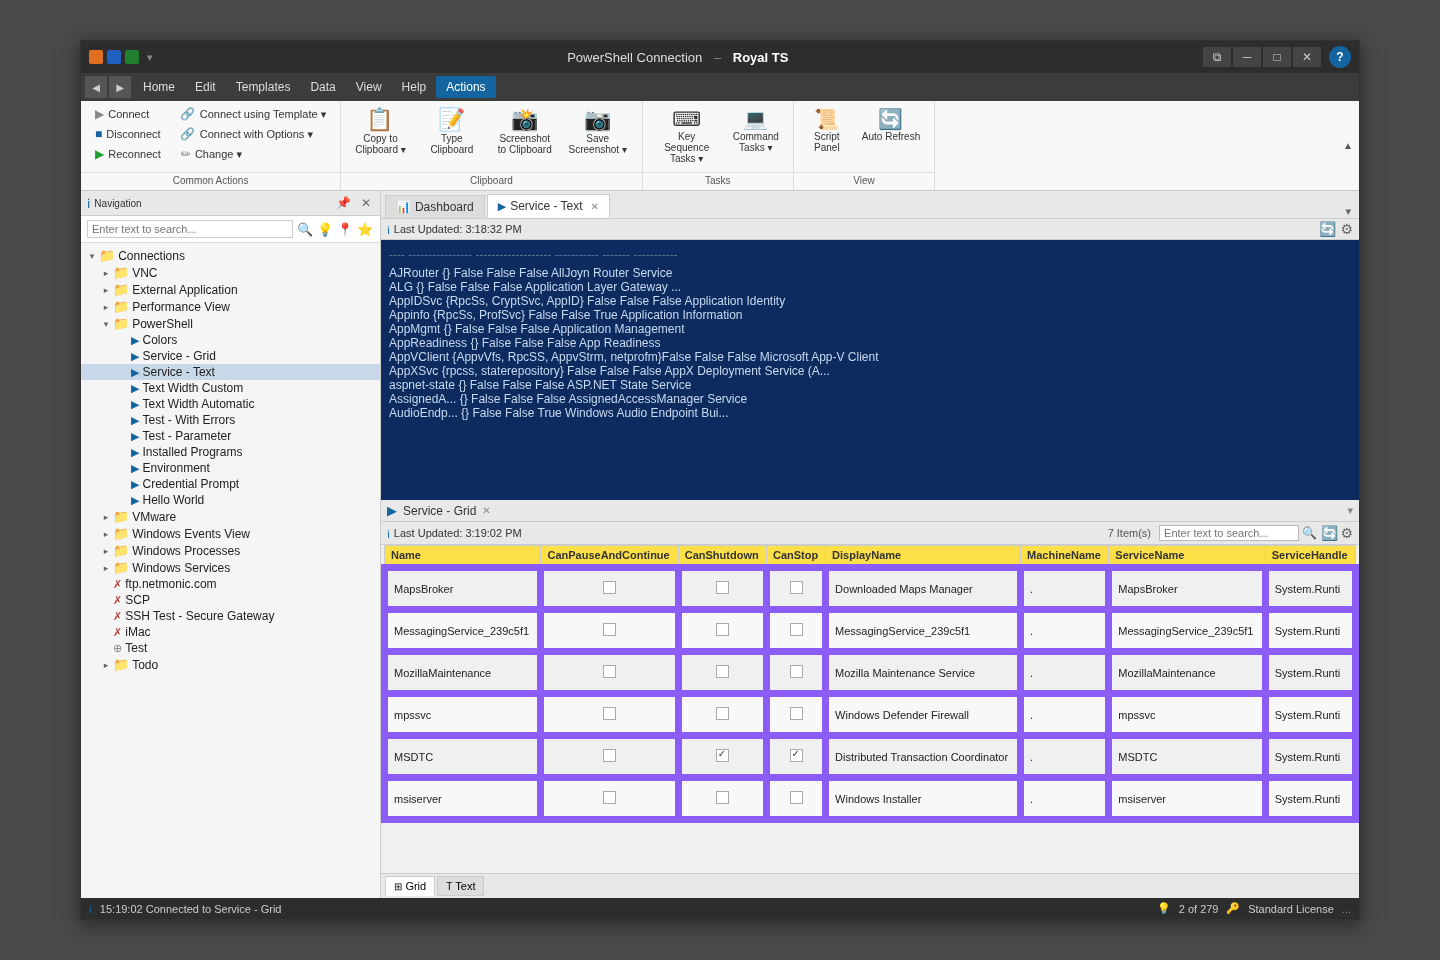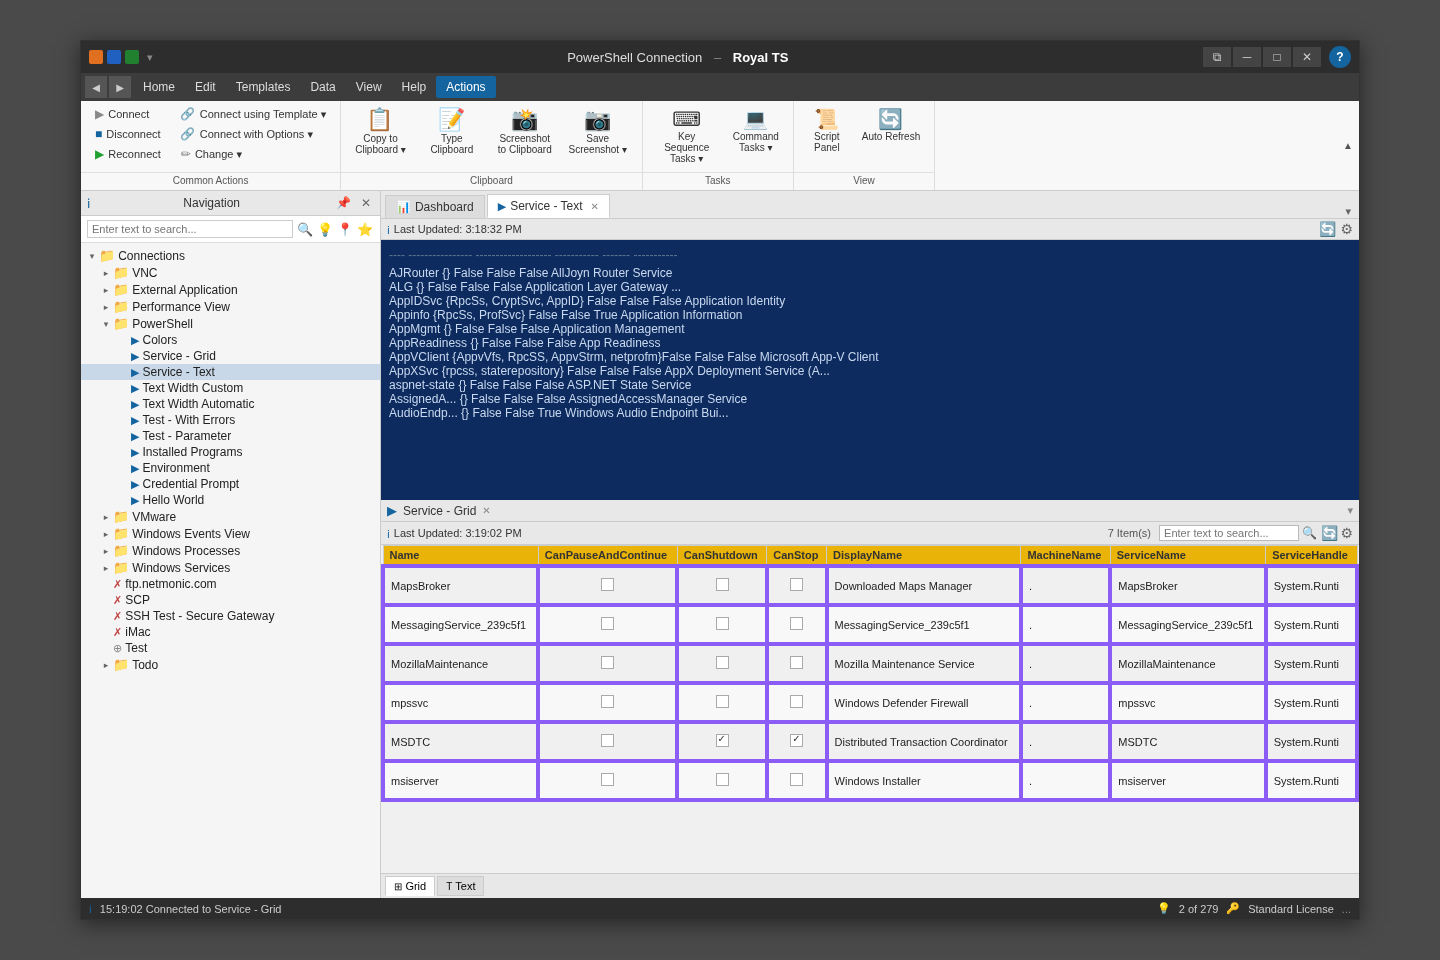--- a/index.html
+++ b/index.html
@@ -37,21 +37,21 @@
     .ribbon-btn .label { font-size: 10px; max-width: 60px; word-wrap: break-word; }
     .ribbon-collapse { display: flex; align-items: center; padding: 2px; cursor: pointer; color: #555; font-size: 10px; align-self: stretch; justify-content: center; }
     .action-btn { display: flex; align-items: center; gap: 4px; padding: 2px 6px; font-size: 11px; color: #333; cursor: pointer; white-space: nowrap; border-radius: 2px; }
 
     
     .content-area { display: flex; flex: 1; overflow: hidden; }
 
     
     .nav-panel { width: 300px; background: #f5f5f5; border-right: 1px solid #ccc; display: flex; flex-direction: column; flex-shrink: 0; }
     .nav-header { display: flex; align-items: center; background: #e8e8e8; border-bottom: 1px solid #ccc; padding: 3px 6px; gap: 4px; }
-    .nav-title { font-size: 12px; color: #333; flex: 1; text-align: center; }
+    .nav-title { font-size: 10px; color: #333; flex: 1; }
     .nav-header-btn { cursor: pointer; color: #666; font-size: 12px; padding: 1px 3px; }
     .nav-search { display: flex; align-items: center; padding: 4px 6px; gap: 4px; background: #fff; border-bottom: 1px solid #ddd; }
     .nav-search input { flex: 1; border: 1px solid #ccc; font-size: 11px; padding: 2px 4px; color: #888; }
     .tree { flex: 1; overflow-y: auto; padding: 4px 0; font-size: 12px; }
     .tree-item { display: flex; align-items: center; padding: 1px 4px; cursor: pointer; white-space: nowrap; }
     .tree-item.selected { background: #c8d8e8; }
     .tree-arrow { width: 14px; flex-shrink: 0; font-size: 9px; color: #666; display: flex; align-items: center; justify-content: center; }
     .tree-icon { margin-right: 3px; font-size: 13px; flex-shrink: 0; }
     .tree-text { font-size: 12px; color: #222; }
 
@@ -76,22 +76,22 @@
     .grid-tab-icon { color: #1464a0; font-size: 13px; }
     .grid-tab-title { font-size: 12px; color: #333; font-weight: 500; }
     .grid-tab-close { font-size: 10px; color: #888; cursor: pointer; }
     .grid-toolbar { display: flex; align-items: center; background: #e8e8e8; padding: 3px 6px; font-size: 11px; color: #333; border-bottom: 1px solid #ccc; }
     .grid-toolbar .info-icon { color: #1464a0; margin-right: 4px; }
     .grid-count { margin-left: auto; font-size: 11px; color: #555; margin-right: 8px; }
     .grid-search { display: flex; align-items: center; gap: 3px; }
     .grid-search input { border: 1px solid #bbb; font-size: 11px; padding: 1px 4px; width: 140px; }
     .grid-content { flex: 1; overflow: auto; }
     table { width: 100%; border-collapse: collapse; font-size: 11px; }
-    th { background: #eab308; border: 1px solid #ccc; padding: 3px 6px; text-align: left; font-weight: 600; color: #333; white-space: nowrap; position: sticky; top: 0; z-index: 1; }
-    td { border: 4px solid #8b5cf6; padding: 10px 6px; color: #222; white-space: nowrap; }
+    th { background: #fde047; border: 1px solid #ccc; padding: 3px 6px; text-align: left; font-weight: 600; color: #333; white-space: nowrap; position: sticky; top: 0; z-index: 1; }
+    td { border: 7px solid #8b5cf6; padding: 10px 6px; color: #222; white-space: nowrap; }
     tr:nth-child(even) td { background: #f8f8f8; }
     .checkbox-cell { text-align: center; }
     .cb { width: 13px; height: 13px; border: 1px solid #aaa; display: inline-block; background: #fff; cursor: pointer; }
     .cb.checked { background: #fff; position: relative; }
     .cb.checked::after { content: '✓'; font-size: 10px; color: #333; position: absolute; top: -2px; left: 1px; }
 
     
     .bottom-tab-bar { background: #e8e8e8; border-top: 1px solid #ccc; display: flex; align-items: center; padding: 2px 4px; flex-shrink: 0; }
     .bottom-tab { display: flex; align-items: center; gap: 3px; padding: 3px 8px; font-size: 11px; cursor: pointer; border: 1px solid #ccc; background: #ddd; margin-right: 2px; }
     .bottom-tab.active { background: #fff; border-bottom: 1px solid #fff; }

